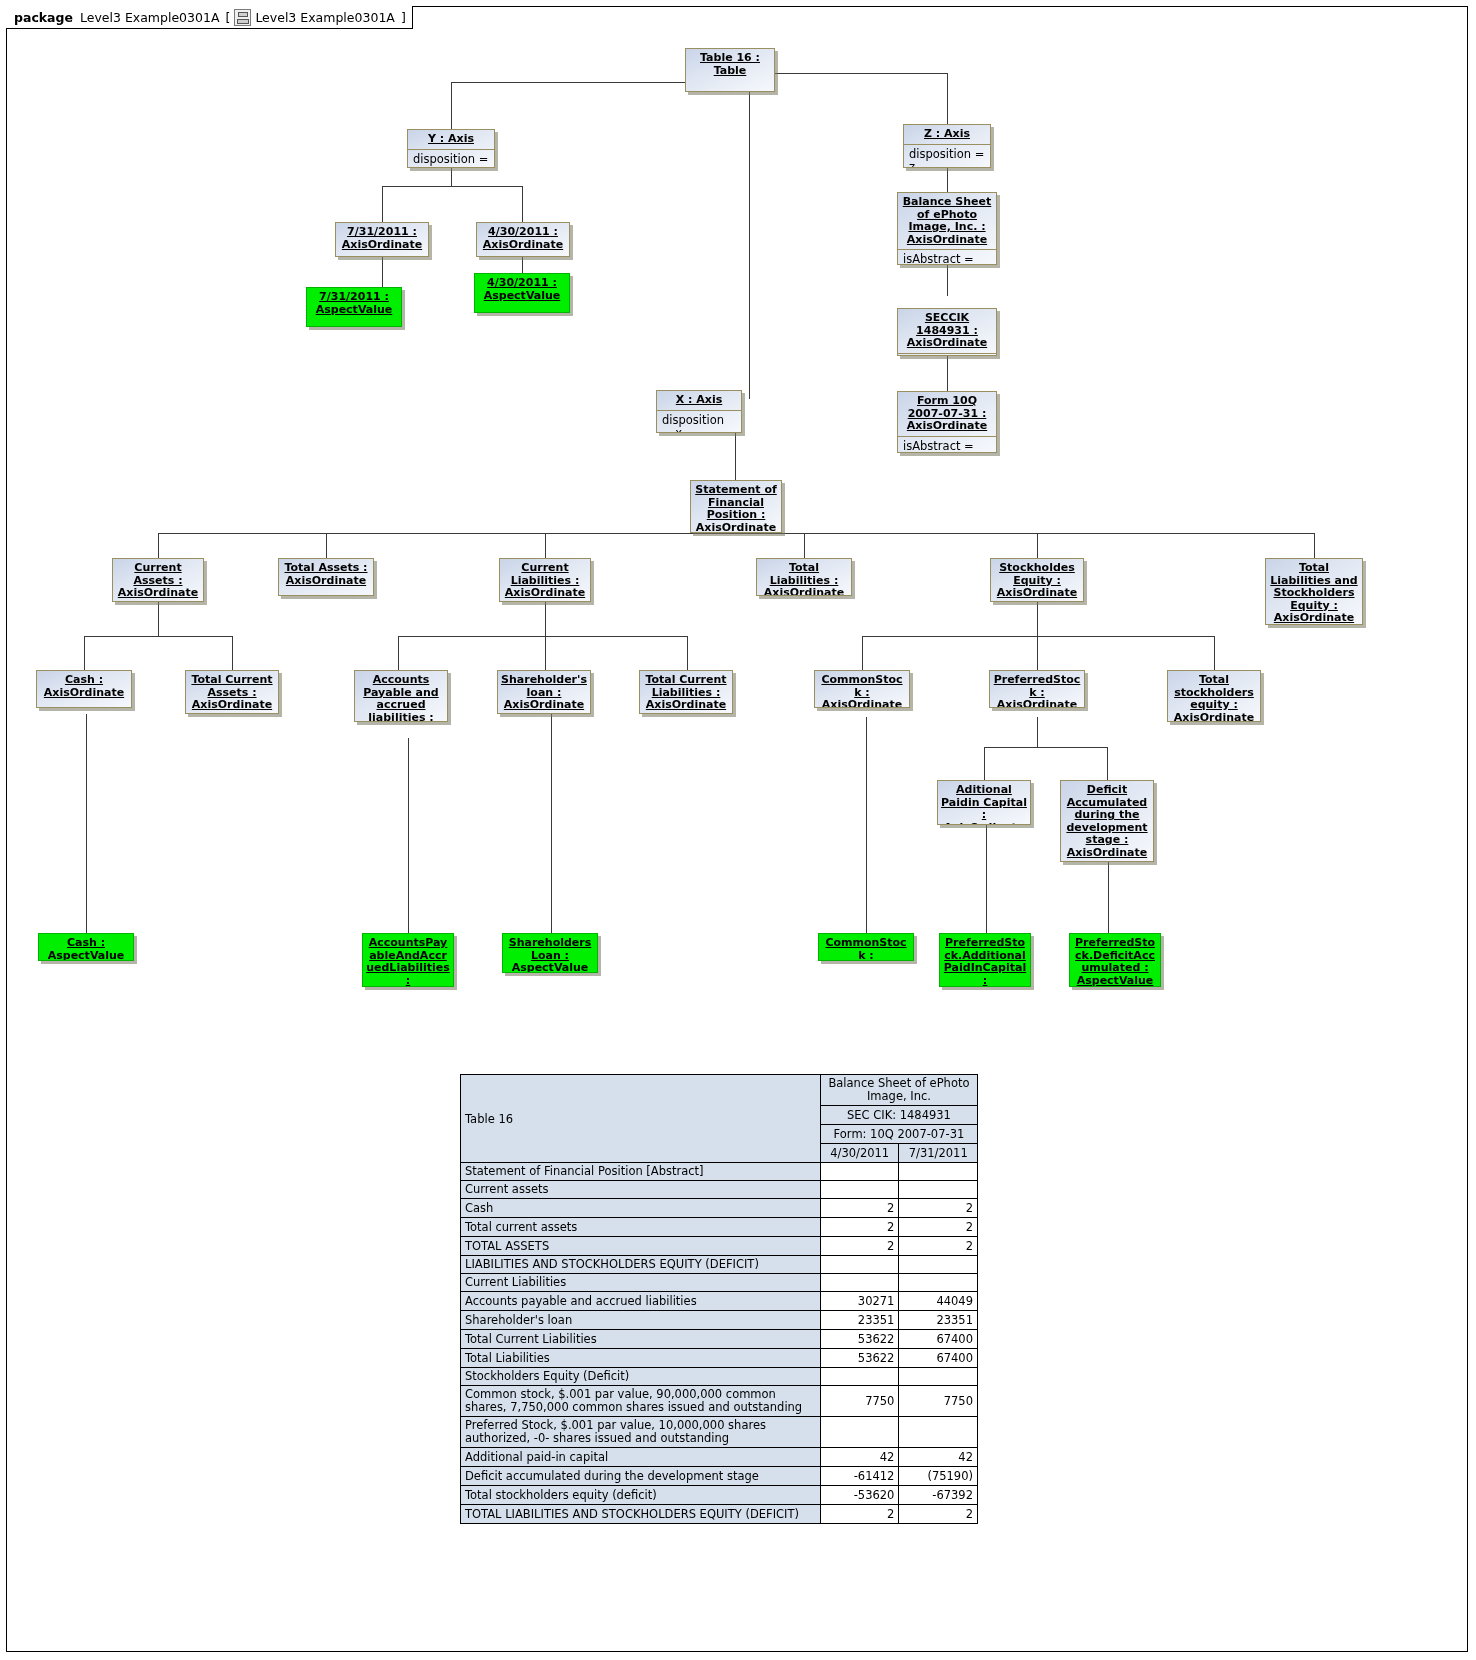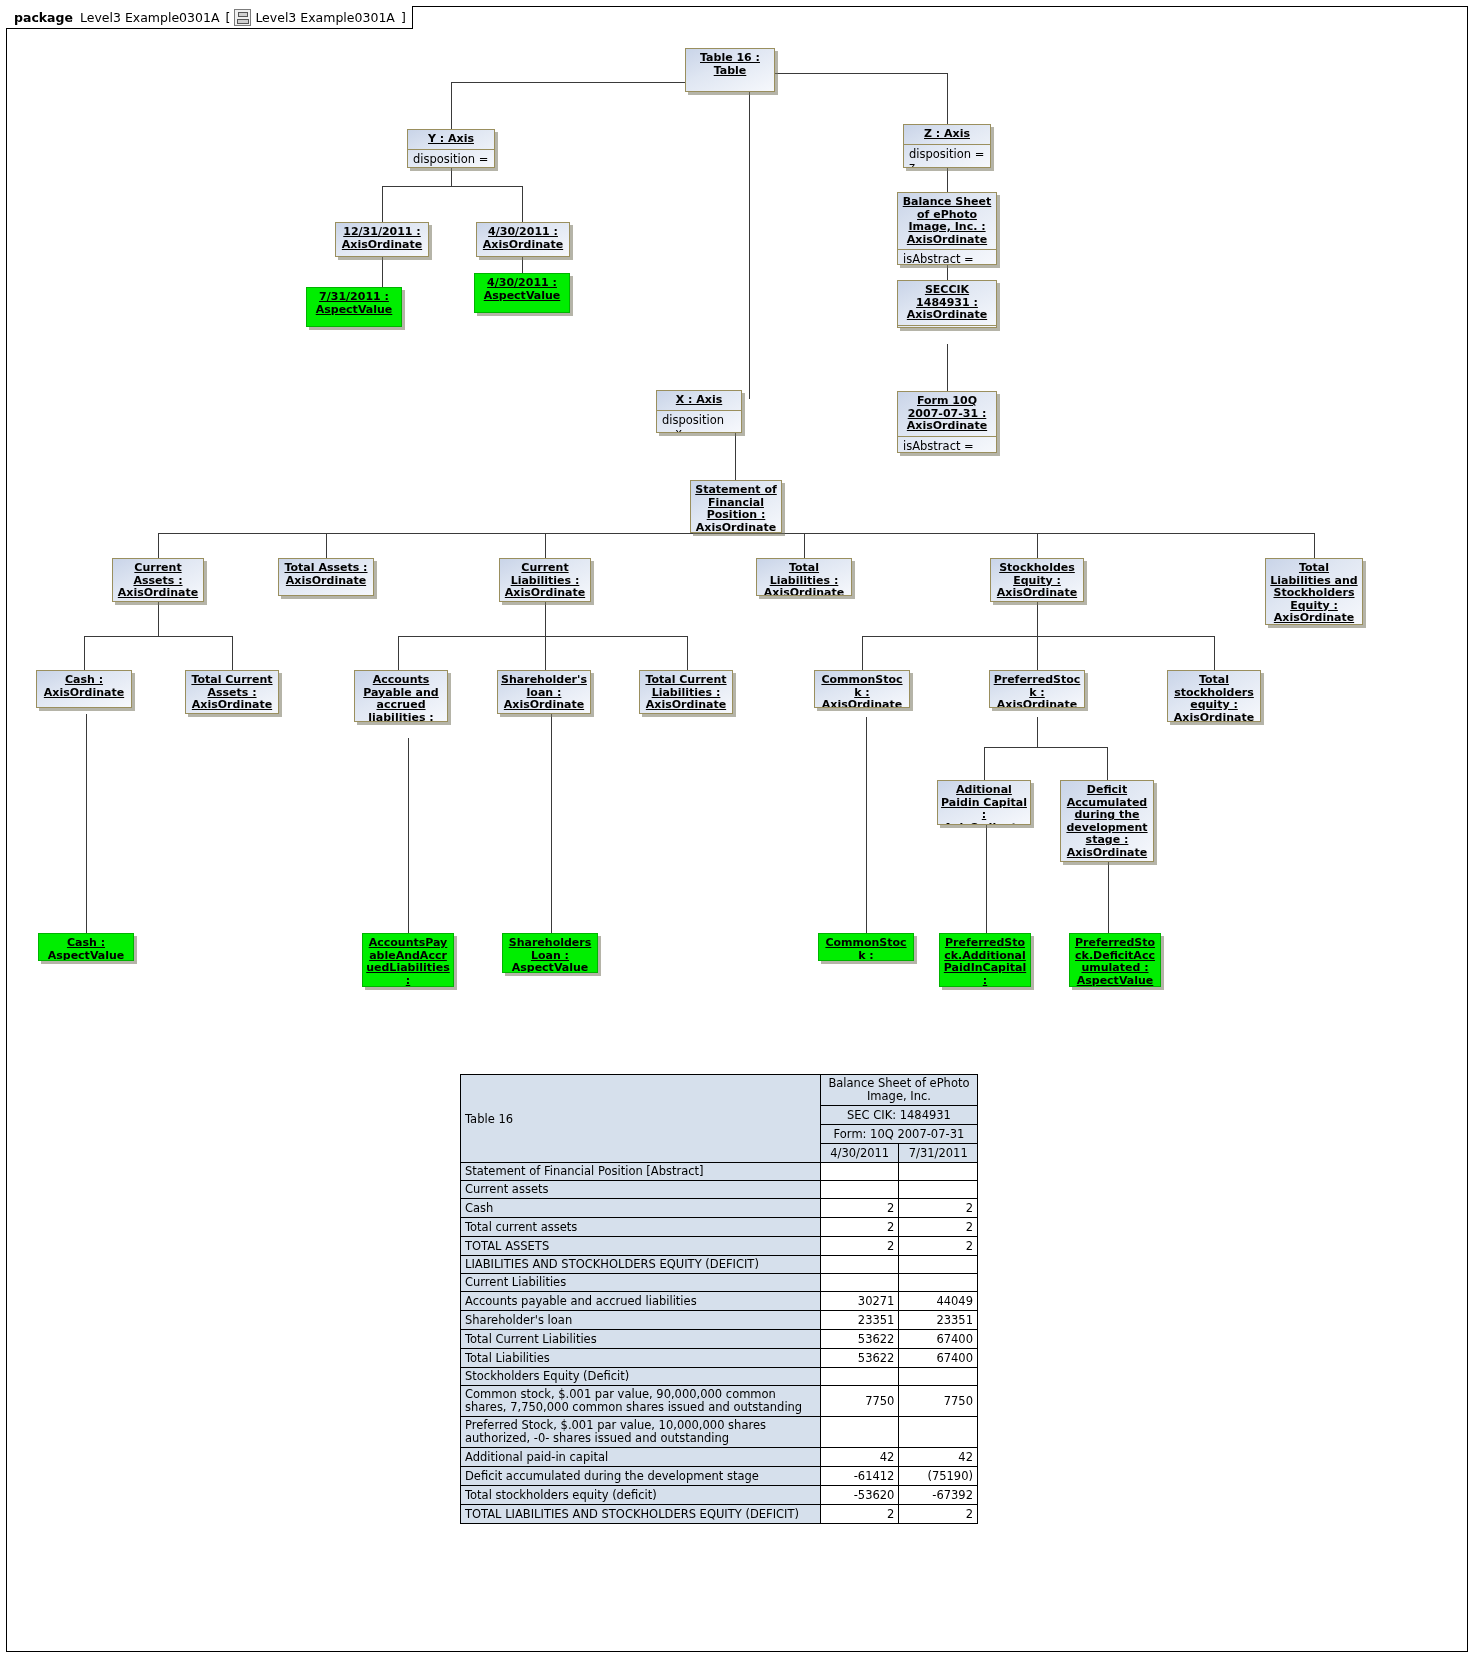--- a/index.html
+++ b/index.html
@@ -250,40 +250,40 @@
     <div class="attr">disposition = x</div>
   </div>
 
   <div class="node" style="left:903px; top:124px; width:88px; height:44px;">
     <div class="hdr">Z : Axis</div>
     <div class="sep"></div>
     <div class="attr">disposition = z</div>
   </div>
 
   <div class="node" style="left:335px; top:222px; width:94px; height:35px;">
-    <div class="hdr">12/31/2011 : AxisOrdinate</div>
+    <div class="hdr">7/31/2011 : AxisOrdinate</div>
   </div>
   <div class="node" style="left:476px; top:222px; width:94px; height:35px;">
     <div class="hdr">4/30/2011 : AxisOrdinate</div>
   </div>
 
   <div class="node green" style="left:306px; top:287px; width:96px; height:40px;">
     <div class="hdr">7/31/2011 : AspectValue</div>
   </div>
   <div class="node green" style="left:474px; top:273px; width:96px; height:40px;">
     <div class="hdr">4/30/2011 : AspectValue</div>
   </div>
 
   <div class="node" style="left:897px; top:192px; width:100px; height:73px;">
     <div class="hdr">Balance Sheet of ePhoto Image, Inc. : AxisOrdinate</div>
     <div class="sep"></div>
     <div class="attr">isAbstract = true</div>
   </div>
 
-  <div class="node" style="left:897px; top:280px; width:100px; height:48px;">
+  <div class="node" style="left:897px; top:308px; width:100px; height:48px;">
     <div class="hdr">SECCIK 1484931 : AxisOrdinate</div>
     <div class="sep"></div>
     <div class="attr">isAbstract = true</div>
   </div>
 
   <div class="node" style="left:897px; top:391px; width:100px; height:62px;">
     <div class="hdr">Form 10Q 2007-07-31 : AxisOrdinate</div>
     <div class="sep"></div>
     <div class="attr">isAbstract = true</div>
   </div>

